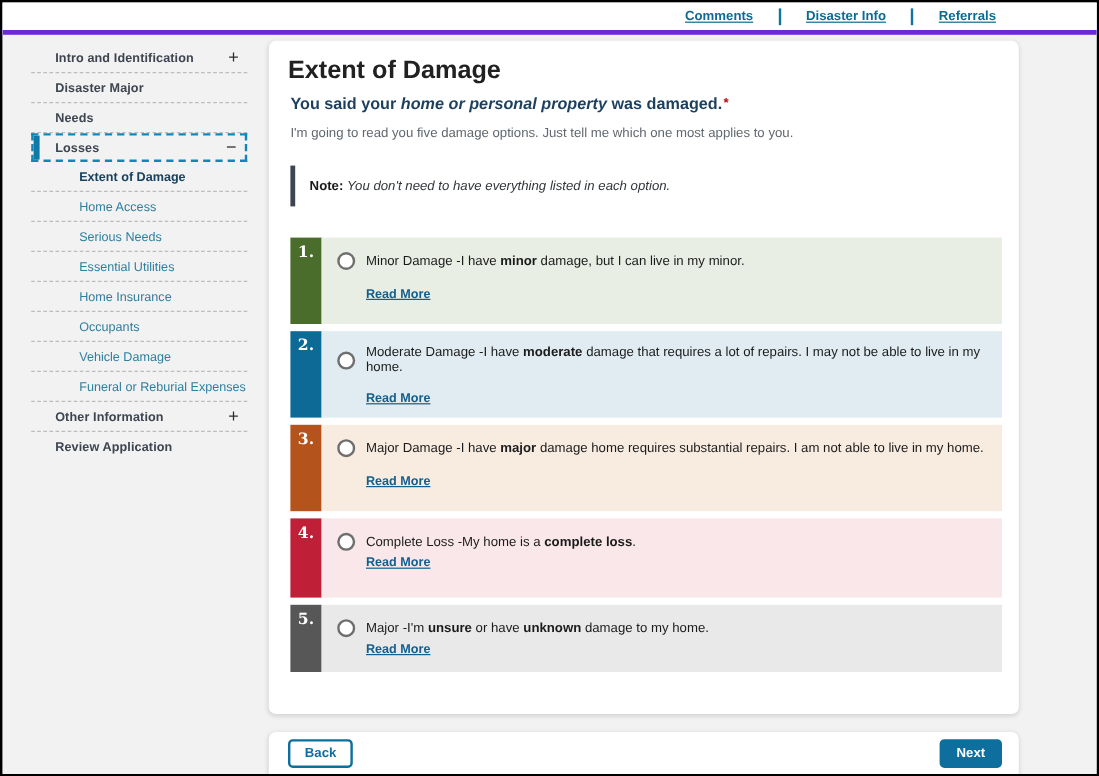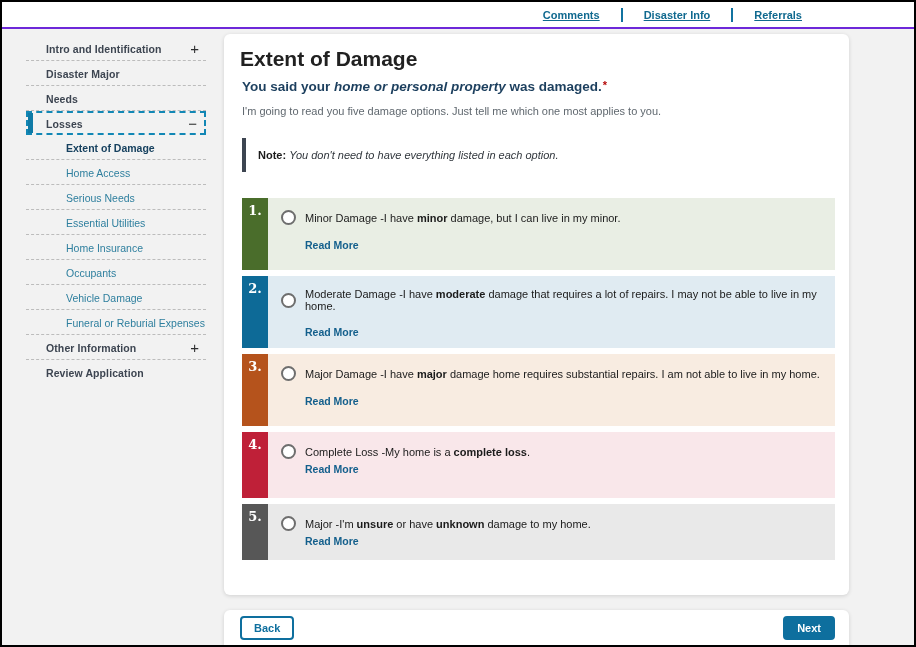--- a/index.html
+++ b/index.html
@@ -13,22 +13,22 @@
     width:916px; height:647px;
     border:2px solid #000;
     background:#f2f2f2;
     overflow:hidden;
   }
   
   .topbar {
     position:absolute; top:0; left:0; right:0;
     height:27px; background:#fff;
     display:flex; align-items:center; justify-content:flex-end;
-    gap:21px; padding-right:112px;
-    border-bottom:2px solid #6d28d9;
+    gap:21px; padding-right:84px;
+    border-bottom:4px solid #6d28d9;
   }
   .topbar a {
     font-size:11px; color:#10698f; font-weight:600;
     text-decoration:underline; cursor:pointer;
   }
   .topbar .sep { width:2px; height:14px; background:#1173a0; }
 
   
   .sidebar { position:absolute; left:24px; top:34px; width:180px; }
   .nav-top, .nav-sub {
@@ -98,21 +98,21 @@
   .radio {
     width:15px; height:15px; flex:0 0 15px; margin-right:9px;
     border:2px solid #6e6e6e; border-radius:50%; background:#fff;
     cursor:pointer;
   }
   .opt-text { font-size:11px; color:#1b1b1b; }
   .opt-text b { font-weight:700; }
   .read-more {
     display:inline-block; margin-top:14px; margin-left:24px;
     font-size:10.5px; font-weight:700; color:#135f8c;
-    cursor:pointer;
+    text-decoration:underline; cursor:pointer;
   }
   .option-row.tight .read-more { margin-top:3px; }
 
   
   .footer-card {
     position:absolute; left:222px; top:608px; width:625px; height:42px;
     background:#fff; border-radius:6px;
     box-shadow:0 1px 4px rgba(0,0,0,.14);
   }
   .btn-back {

